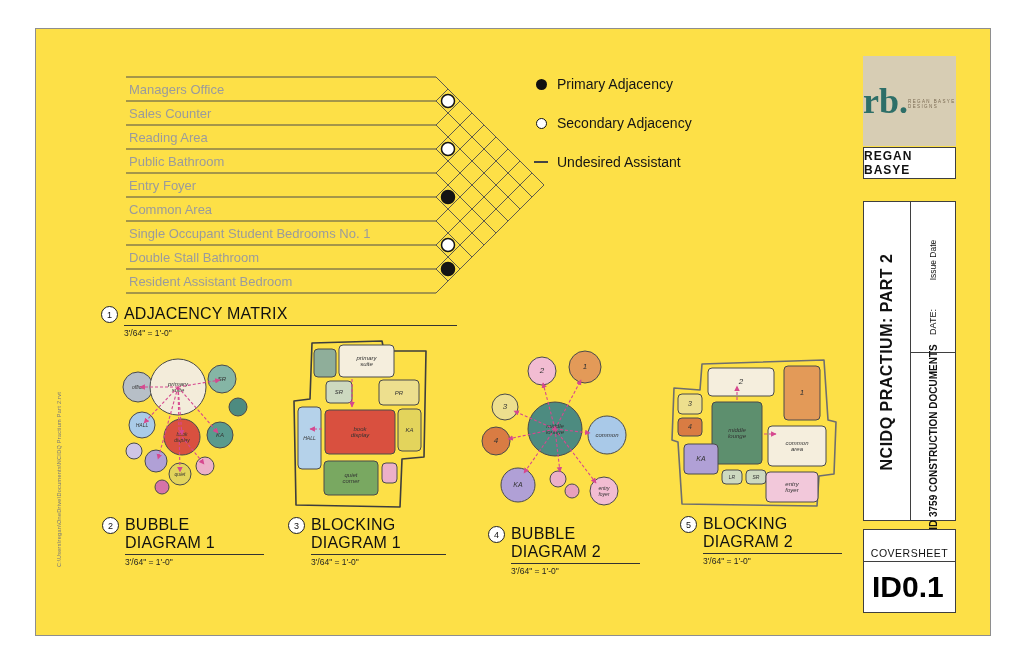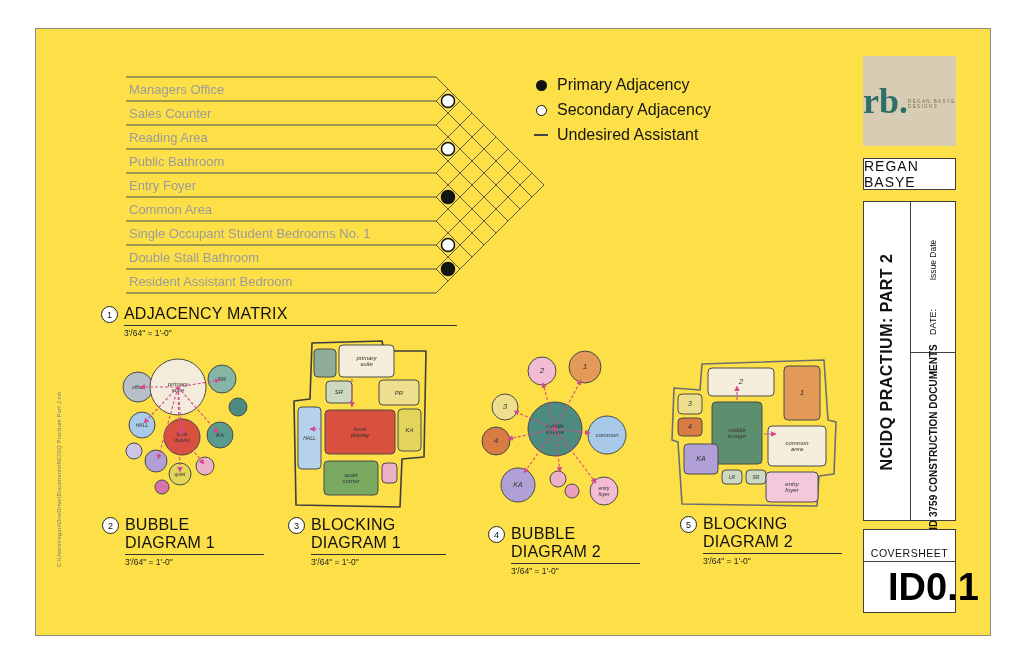--- a/index.html
+++ b/index.html
@@ -7,21 +7,21 @@
   svg text{font-family:"Liberation Sans",sans-serif;}
   .sheet{position:absolute;left:35px;top:28px;width:954px;height:606px;border:1px solid #8e8e8e;background:#fde047;}
 
   
   .plot-stamp{position:absolute;left:20px;top:388px;height:150px;writing-mode:vertical-rl;transform:rotate(180deg);font-size:5.5px;color:#777;letter-spacing:.3px;white-space:nowrap;}
 
   
   .matrix-svg{position:absolute;left:88px;top:40px;}
 
   
-  .legend{position:absolute;left:498px;top:47px;display:flex;flex-direction:column;gap:7px;font-size:16px;color:#151515;}
+  .legend{position:absolute;left:498px;top:47px;display:flex;flex-direction:column;gap:23px;font-size:14px;color:#151515;}
   .legend-row{display:flex;align-items:center;gap:9px;}
   .sym{width:14px;display:flex;justify-content:center;align-items:center;}
   .dot-filled{width:11px;height:11px;border-radius:50%;background:#111;}
   .dot-open{width:9px;height:9px;border-radius:50%;border:1.5px solid #111;background:#fff;}
   .dash{width:14px;height:2px;background:#444;}
 
   
   .diag-label{position:absolute;display:flex;gap:6px;align-items:flex-start;}
   .num-circle{width:15px;height:15px;border:1.2px solid #222;border-radius:50%;font-size:9px;color:#111;display:flex;align-items:center;justify-content:center;flex:none;margin-top:1px;background:#fff;}
   .label-body{flex:1;}
@@ -33,31 +33,31 @@
   .bubble1{left:78px;top:312px;}
   .blocking1{left:246px;top:308px;}
   .bubble2{left:442px;top:318px;}
   .blocking2{left:628px;top:325px;}
 
   
   .tb-box{position:absolute;left:827px;width:93px;border:1px solid #3f3f3f;background:#fff;box-sizing:border-box;}
   .logo-box{top:27px;height:90px;border:none;display:flex;flex-direction:row;align-items:center;justify-content:center;}
   .logo-text{font-family:"Liberation Serif",serif;font-size:36px;font-weight:bold;line-height:1;}
   .logo-sub{font-size:4.5px;letter-spacing:1.4px;color:#7a6a52;margin-top:5px;}
-  .name-box{top:129px;height:32px;display:flex;align-items:center;justify-content:center;font-size:14px;font-weight:normal;letter-spacing:1px;color:#111;}
+  .name-box{top:118px;height:32px;display:flex;align-items:center;justify-content:center;font-size:12px;font-weight:bold;letter-spacing:1px;color:#111;}
   .tall-box{top:172px;height:320px;}
   .tb-vline{position:absolute;left:46px;top:0;bottom:0;width:1px;background:#3f3f3f;}
   .tb-hline{position:absolute;left:46px;right:0;top:150px;height:1px;background:#3f3f3f;}
   .rot{position:absolute;white-space:nowrap;transform:translate(-50%,-50%) rotate(-90deg);color:#111;}
   .project-title{left:23px;top:160px;font-size:16px;font-weight:bold;letter-spacing:.5px;}
   .issue-date{left:69px;top:58px;font-size:8.5px;}
   .date-label{left:69px;top:120px;font-size:9px;}
   .course-label{left:69px;top:235px;font-size:10px;font-weight:bold;}
   .covers-box{top:500px;height:48px;display:flex;align-items:center;justify-content:center;font-size:10.5px;letter-spacing:.5px;color:#111;}
-  .sheetnum-box{top:532px;height:52px;display:flex;align-items:center;font-size:38px;font-weight:bold;padding-left:24px;color:#000;}
+  .sheetnum-box{top:532px;height:52px;display:flex;align-items:center;font-size:30px;font-weight:bold;padding-left:8px;color:#000;}
 </style>
 </head>
 <body>
 
 <div class="sheet">
 
   <div class="plot-stamp">C:\Users\regan\OneDrive\Documents\NCIDQ Practium Part 2.rvt</div>
 
   <svg class="matrix-svg" width="460" height="240" viewBox="0 0 460 240">
       <line x1="2" y1="8" x2="312" y2="8" stroke="#4d4d4d" stroke-width="1"></line>

